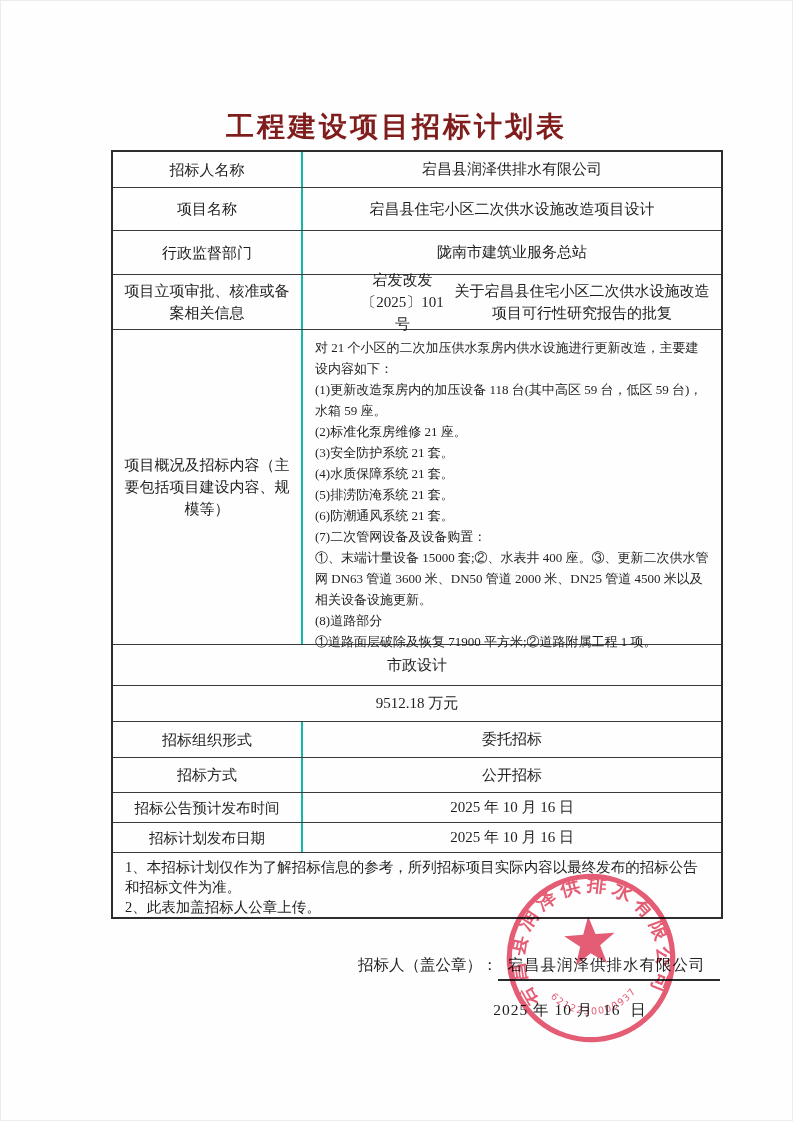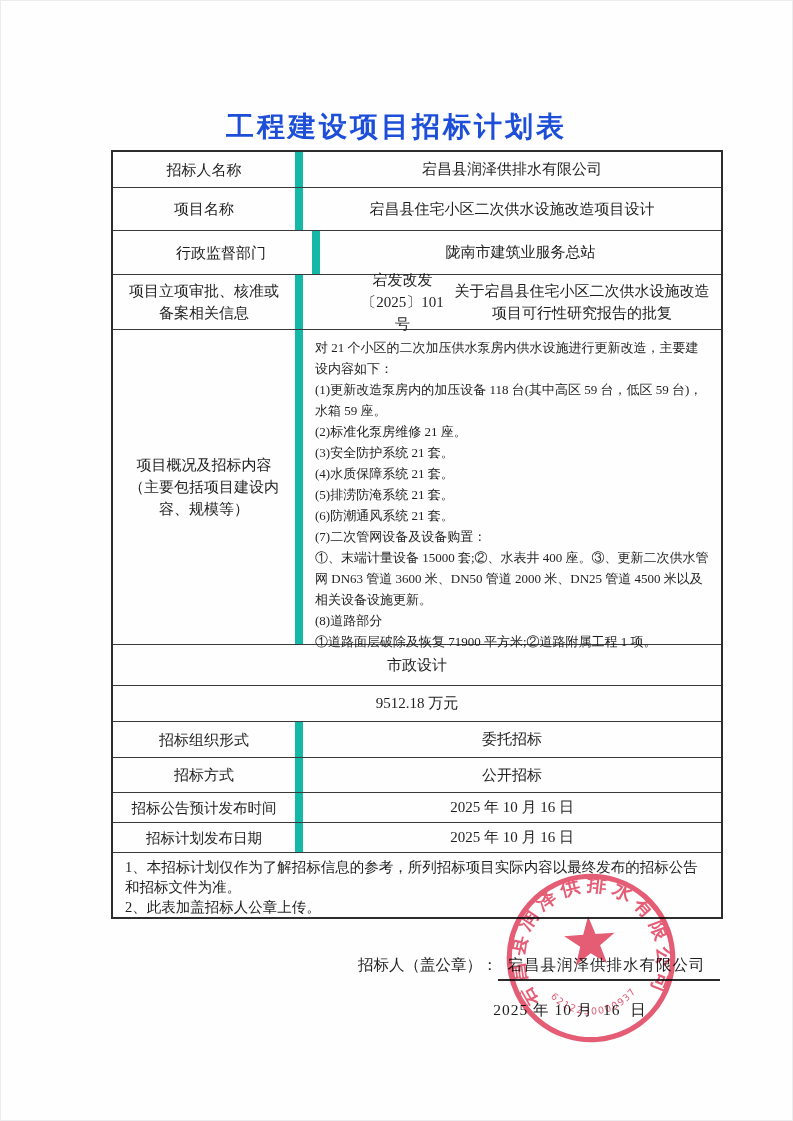--- a/index.html
+++ b/index.html
@@ -16,35 +16,35 @@
     background: #fefefe;
     box-shadow: inset 0 0 0 1px #ececee;
   }
   .doc-title {
     position: absolute;
     top: 108px; left: 0; width: 100%;
     text-align: center;
     font-size: 28px;
     font-weight: 700;
     letter-spacing: 3px;
-    color: #1d4ed8;
+    color: #7f1d1d;
   }
   
   .bid-table {
     position: absolute;
     left: 111px; top: 150px;
     width: 612px;
     border: 2px solid #2d2d2d;
     background: transparent;
   }
   .trow { display: flex; border-top: 1px solid #3a3a3a; }
   .trow:first-child { border-top: none; }
   .cell-label {
     width: 190px;
-    border-right: 8px solid #14b8a6;
+    border-right: 2px solid #14b8a6;
     display: flex; align-items: center; justify-content: center;
     text-align: center;
     padding: 2px 10px;
     font-size: 15px;
     line-height: 22px;
     flex-shrink: 0;
   }
   .cell-value {
     flex: 1;
     display: flex; align-items: center; justify-content: center;
@@ -63,21 +63,21 @@
   }
   .cell-value.remark {
     display: block;
     text-align: left;
     padding: 4px 10px 2px 12px;
     font-size: 14.5px;
     line-height: 20px;
   }
   .h-r1  { height: 35px; }
   .h-r2  { height: 43px; }
-  .h-r3  { height: 44px; padding-left: 17px; }
+  .h-r3  { height: 44px; }
   .h-r4  { height: 55px; gap: 43px; }
   .h-r5  { height: 315px; }
   .h-r6  { height: 41px; }
   .h-r7  { height: 36px; }
   .h-r8  { height: 36px; }
   .h-r9  { height: 35px; }
   .h-r10 { height: 30px; }
   .h-r11 { height: 30px; }
   .h-r12 { height: 65px; }
   .h-r4 .cell-value { line-height: 22px; }

